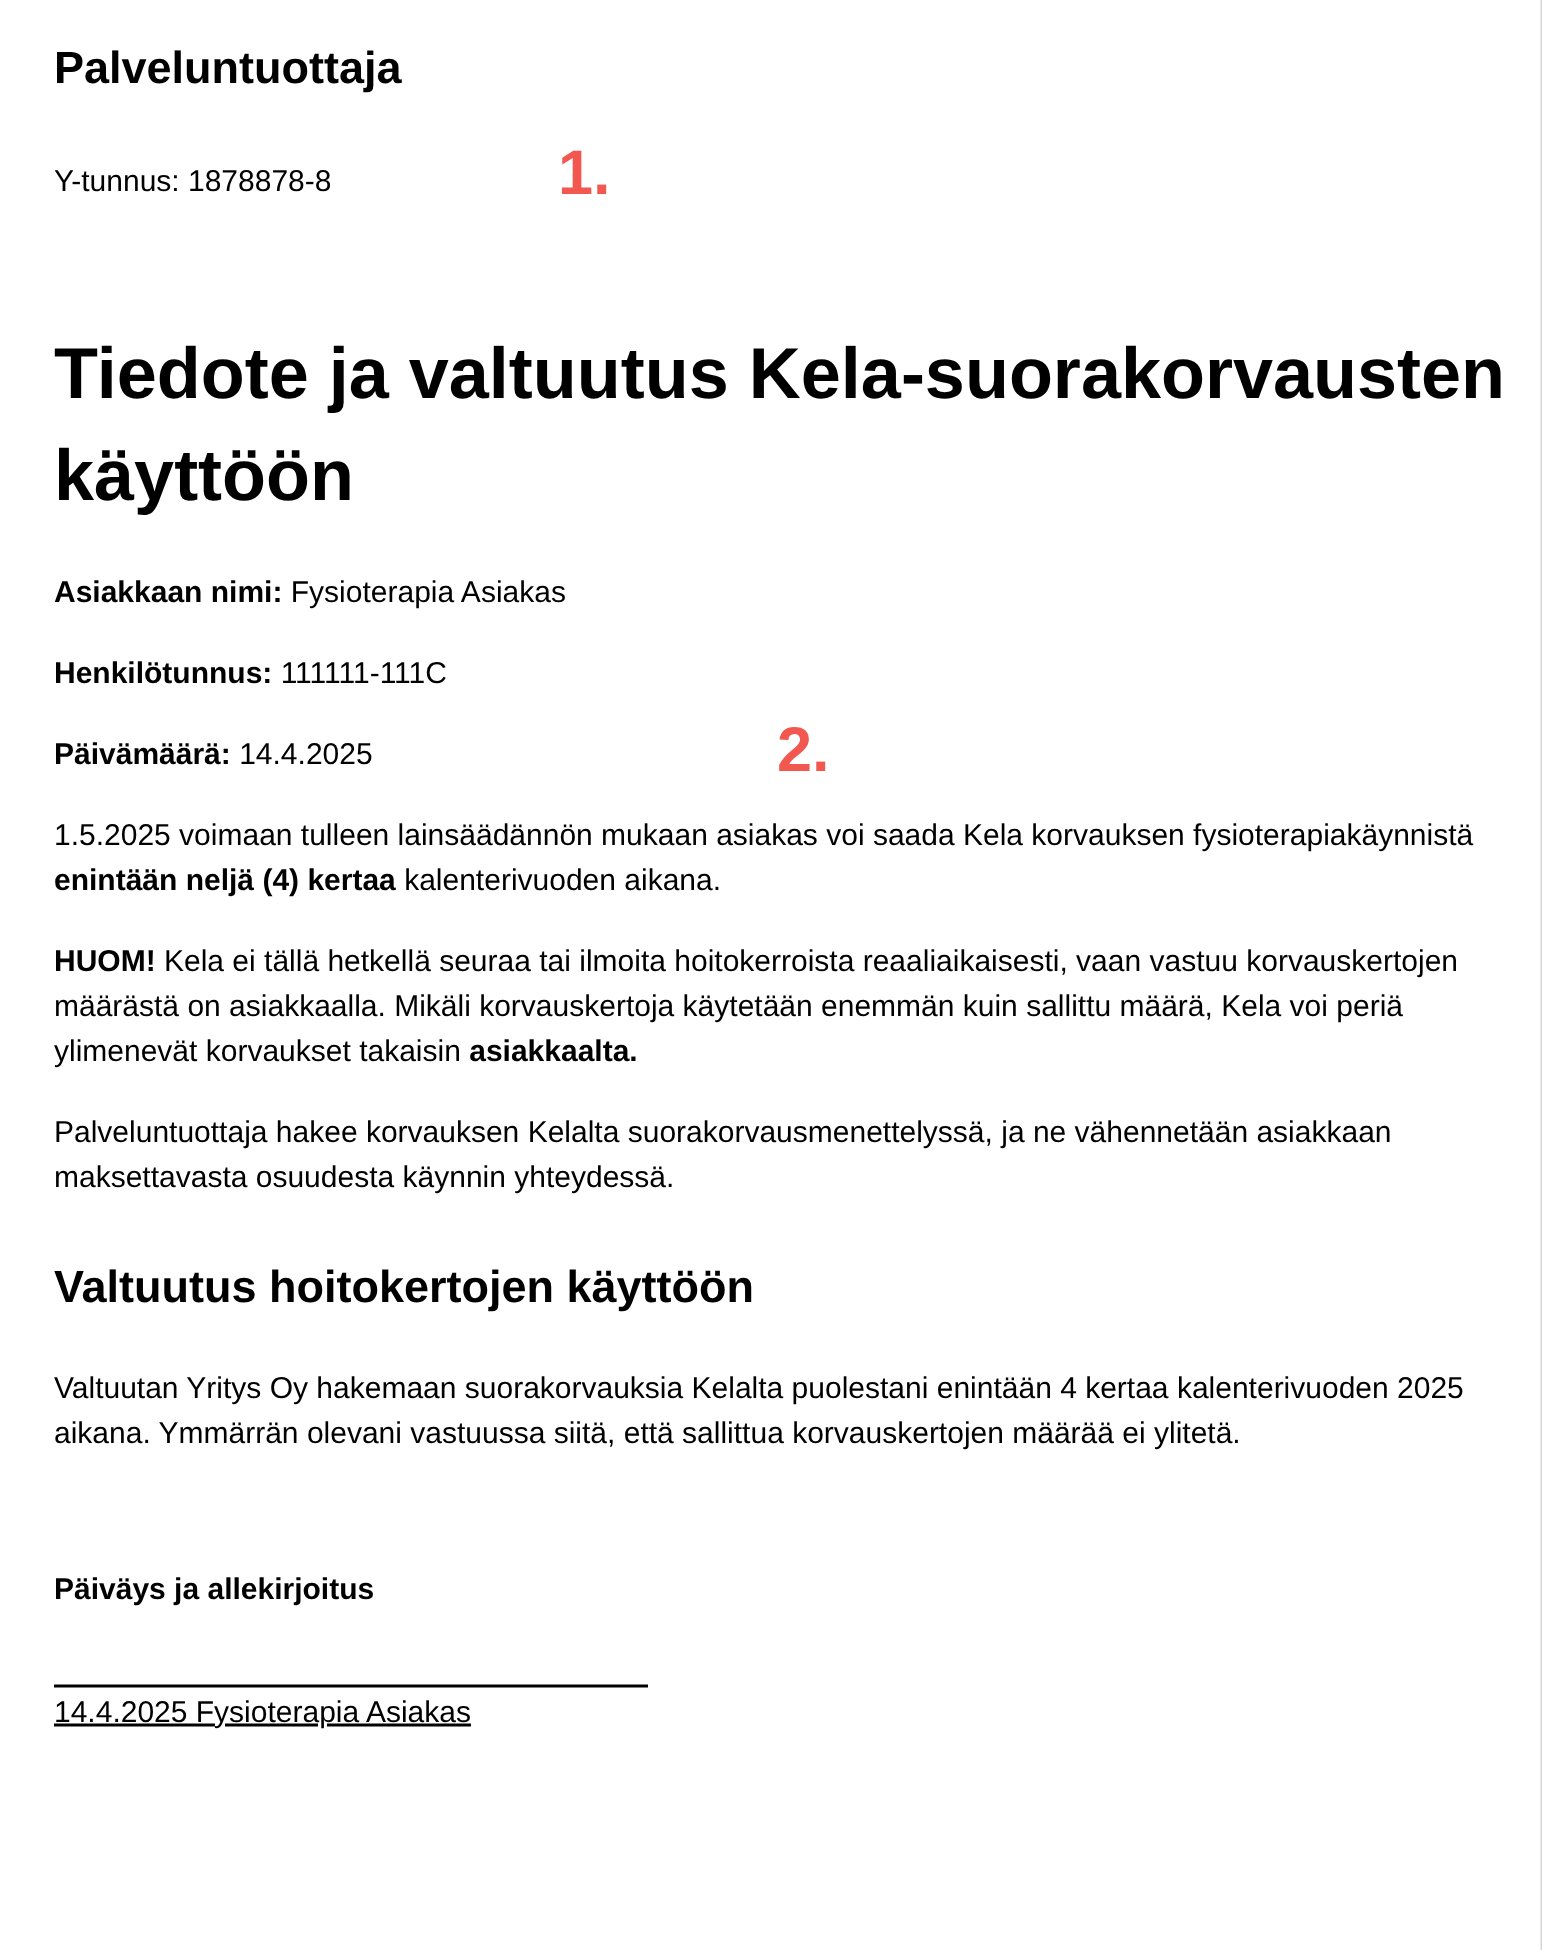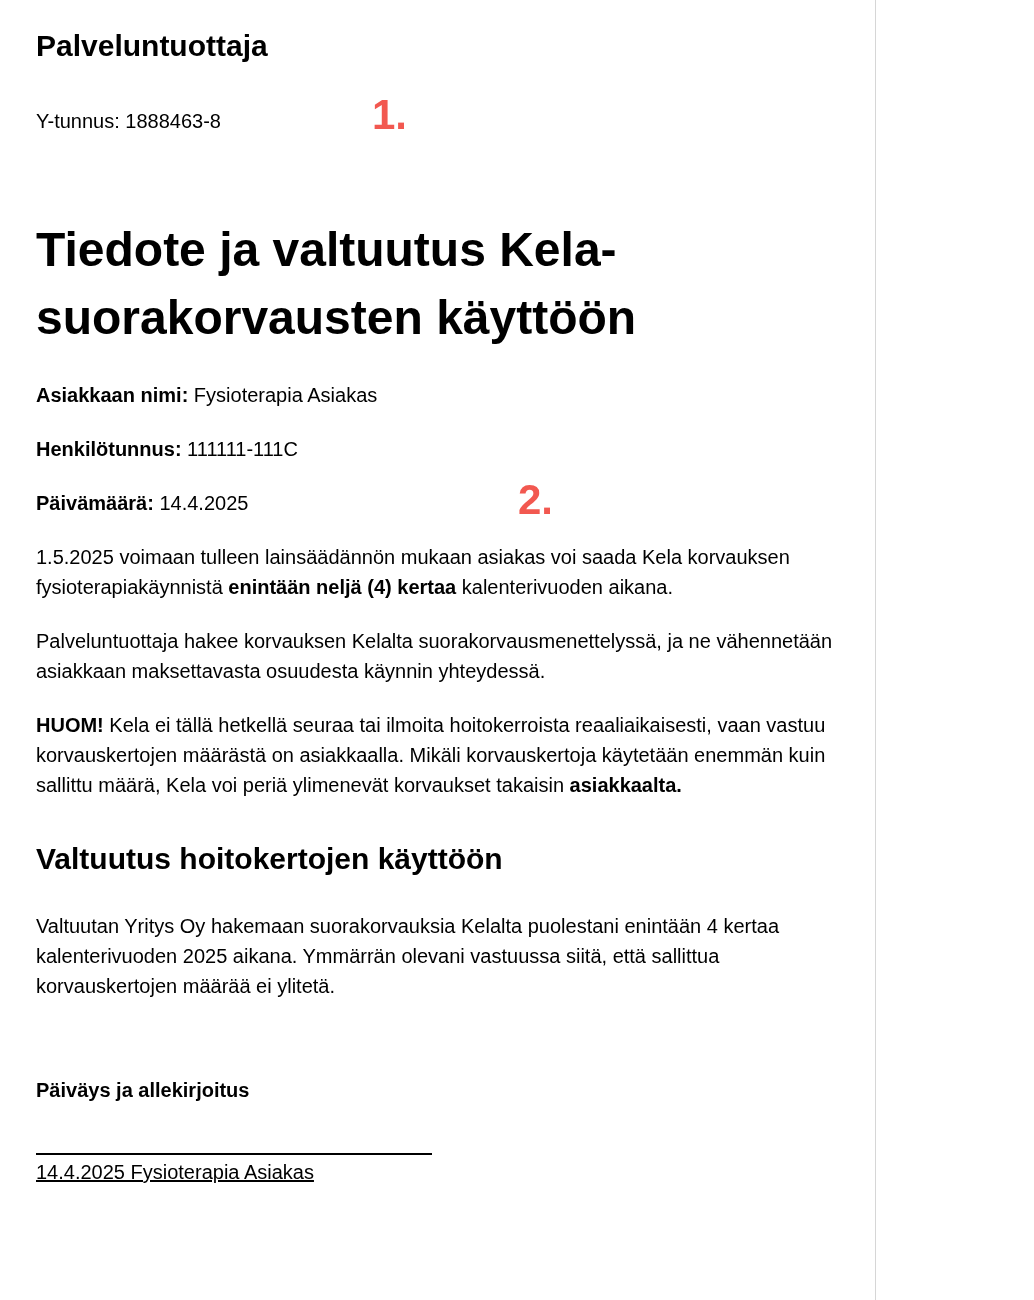--- a/index.html
+++ b/index.html
@@ -7,21 +7,21 @@
   body {
     width: 1034px;
     height: 1300px;
     font-family: "Liberation Sans", "DejaVu Sans", sans-serif;
     color: #000000;
     position: relative;
     overflow: hidden;
   }
   .page {
     position: relative;
-    width: 876px;
+    width: 1028px;
     height: 1300px;
     background: #ffffff;
     border-right: 1px solid #d6d6d6;
     padding: 28px 16px 0 36px;
   }
   p { margin: 0 0 24px 0; font-size: 20px; line-height: 30px; }
   strong, b { font-weight: bold; }
 
   h2.doc-h2 {
     font-size: 30px;
@@ -57,36 +57,36 @@
   .marker-1 { left: 372px; top: 94px; }
   .marker-2 { left: 518px; top: 479px; }
 </style>
 </head>
 <body>
 
 <div class="page">
 
   <section>
     <h2 class="doc-h2">Palveluntuottaja</h2>
-    <p>Y-tunnus: 1888463-8</p>
+    <p>Y-tunnus: 1878878-8</p>
   </section>
 
   <h1 class="doc-h1">Tiedote ja valtuutus Kela-suorakorvausten käyttöön</h1>
 
   <p><strong>Asiakkaan nimi:</strong> <span>Fysioterapia Asiakas</span></p>
 
   <p><strong>Henkilötunnus:</strong> <span>111111-111C</span></p>
 
   <p><strong>Päivämäärä:</strong> <span>14.4.2025</span></p>
 
   <p><span>1.5.2025 voimaan tulleen lainsäädännön mukaan asiakas voi saada Kela korvauksen fysioterapiakäynnistä </span><strong>enintään neljä (4) kertaa</strong><span> kalenterivuoden aikana.</span></p>
 
+  <p><strong>HUOM!</strong><span> Kela ei tällä hetkellä seuraa tai ilmoita hoitokerroista reaaliaikaisesti, vaan vastuu korvauskertojen määrästä on asiakkaalla. Mikäli korvauskertoja käytetään enemmän kuin sallittu määrä, Kela voi periä ylimenevät korvaukset takaisin </span><strong>asiakkaalta.</strong></p>
+
   <p><span>Palveluntuottaja hakee korvauksen Kelalta suorakorvausmenettelyssä, ja ne vähennetään asiakkaan maksettavasta osuudesta käynnin yhteydessä.</span></p>
-
-  <p><strong>HUOM!</strong><span> Kela ei tällä hetkellä seuraa tai ilmoita hoitokerroista reaaliaikaisesti, vaan vastuu korvauskertojen määrästä on asiakkaalla. Mikäli korvauskertoja käytetään enemmän kuin sallittu määrä, Kela voi periä ylimenevät korvaukset takaisin </span><strong>asiakkaalta.</strong></p>
 
   <h2 class="doc-h2 section">Valtuutus hoitokertojen käyttöön</h2>
 
   <p>Valtuutan Yritys Oy hakemaan suorakorvauksia Kelalta puolestani enintään 4 kertaa kalenterivuoden 2025 aikana. Ymmärrän olevani vastuussa siitä, että sallittua korvauskertojen määrää ei ylitetä.</p>
 
   <p class="sig-heading">Päiväys ja allekirjoitus</p>
 
   <hr class="sig-line">
 
   <p class="sig-text">14.4.2025 Fysioterapia Asiakas</p>

